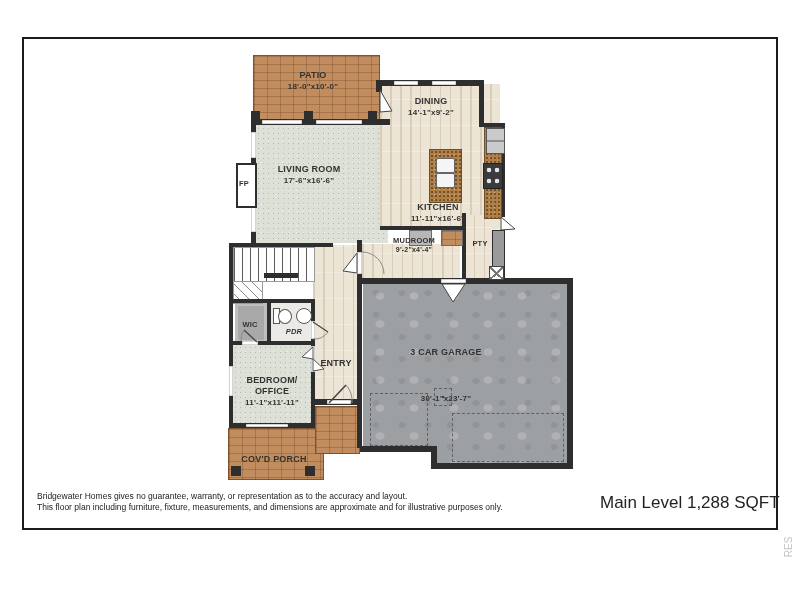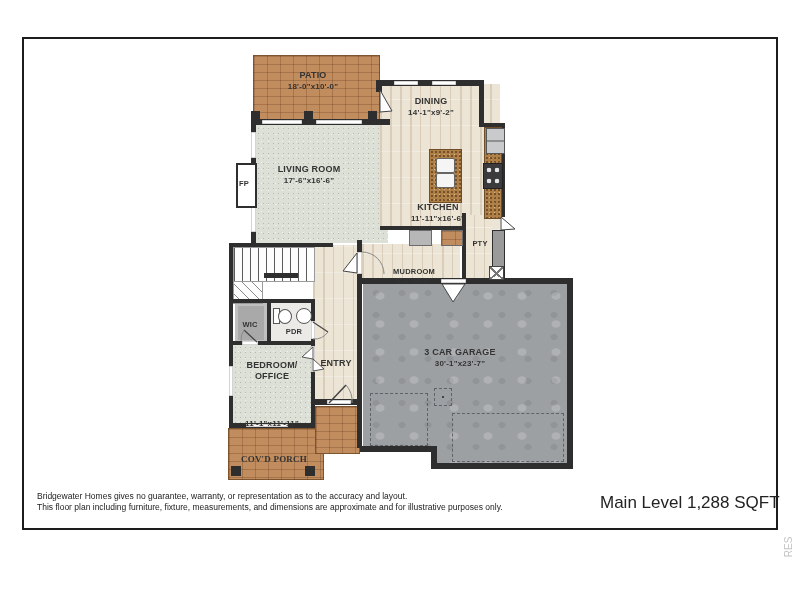--- a/index.html
+++ b/index.html
@@ -174,46 +174,46 @@
     <span class="rd">14'-1"x9'-2"</span>
   </div>
   <div class="lbl" style="left:309px;top:164px;">
     <span class="rn">LIVING ROOM</span>
     <span class="rd">17'-6"x16'-6"</span>
   </div>
   <div class="lbl" style="left:438px;top:202px;">
     <span class="rn">KITCHEN</span>
     <span class="rd">11'-11"x16'-6"</span>
   </div>
-  <div class="lbl sm" style="left:414px;top:267px;">
+  <div class="lbl sm" style="left:414px;top:236px;">
     <span class="rn">MUDROOM</span>
     <span class="rd">9'-2"x4'-4"</span>
   </div>
   <div class="lbl sm" style="left:480px;top:239px;text-align:center;">
     <span class="rn">PTY</span>
   </div>
-  <div class="lbl" style="left:460px;top:347px;">
+  <div class="lbl" style="left:446px;top:347px;gap:35px;">
     <span class="rn">3 CAR GARAGE</span>
     <span class="rd">30'-1"x23'-7"</span>
   </div>
   <div class="lbl sm" style="left:250px;top:320px;">
     <span class="rn">WIC</span>
   </div>
-  <div class="lbl sm" style="left:294px;top:327px;">
+  <div class="lbl sm" style="left:294px;top:327px;font-style:italic;">
     <span class="rn">PDR</span>
   </div>
   <div class="lbl" style="left:336px;top:358px;">
     <span class="rn">ENTRY</span>
   </div>
-  <div class="lbl" style="left:272px;top:360px;gap:36px;">
+  <div class="lbl" style="left:272px;top:375px;">
     <span class="rn">BEDROOM/
 OFFICE</span>
     <span class="rd">11'-1"x11'-11"</span>
   </div>
-  <div class="lbl" style="left:274px;top:454px;font-family:Liberation Serif, serif;">
+  <div class="lbl" style="left:274px;top:454px;">
     <span class="rn">COV'D PORCH</span>
   </div>
   <div class="lbl sm" style="left:244px;top:179px;">
     <span class="rn">FP</span>
   </div>
 
   <div id="disclaimer" class="abs">
     <div>Bridgewater Homes gives no guarantee, warranty, or representation as to the accuracy and layout.</div>
     <div>This floor plan including furniture, fixture, measurements, and dimensions are approximate and for illustrative purposes only.</div>
   </div>

